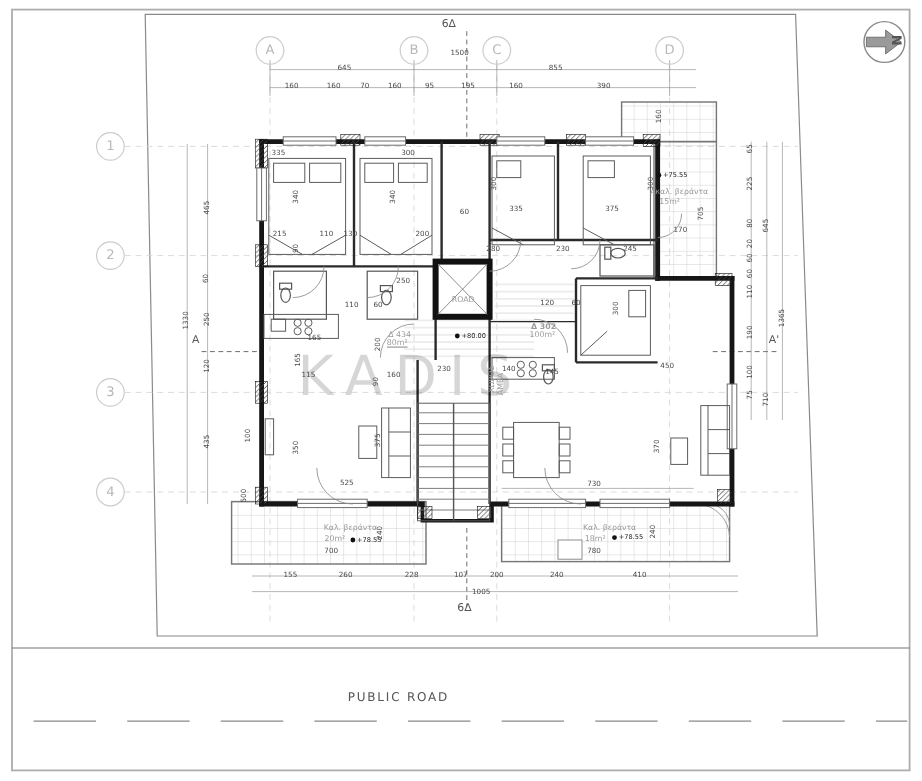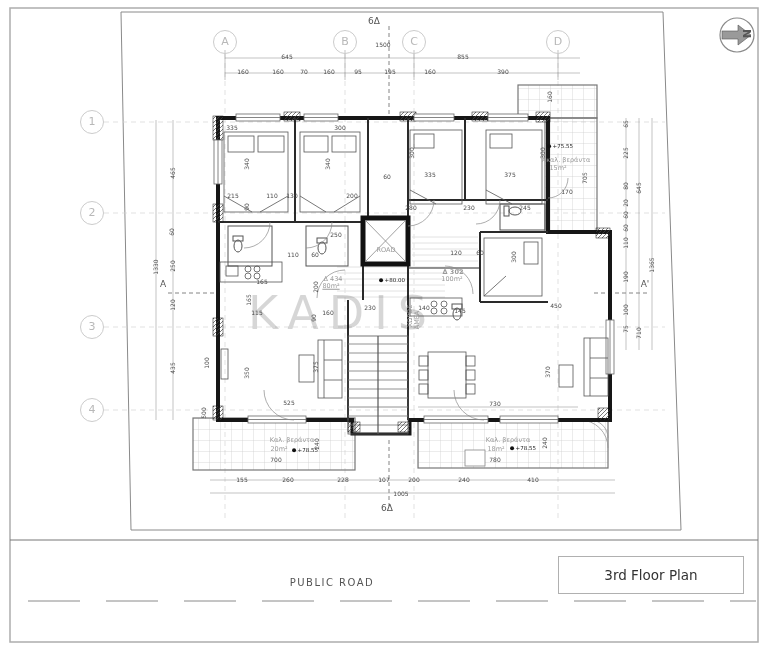--- a/index.html
+++ b/index.html
@@ -415,19 +415,16 @@
       <div class="bubble" style="left: 414px; top: 42px;">C</div>
       <div class="bubble" style="left: 558px; top: 42px;">D</div>
       <div class="bubble" style="left: 92px; top: 122px;">1</div>
       <div class="bubble" style="left: 92px; top: 213px;">2</div>
       <div class="bubble" style="left: 92px; top: 327px;">3</div>
       <div class="bubble" style="left: 92px; top: 410px;">4</div>
     </div>
 
 <span class="northN">N</span>
 
-<div class="titlebox">
-  <span>3rd Floor Plan</span>
+
+<div class="roadlabel">PUBLIC ROAD</div>
+
 </div>
 
-<div class="roadlabel">PUBLIC ROAD</div>
-
-</div>
-
 </body></html>

